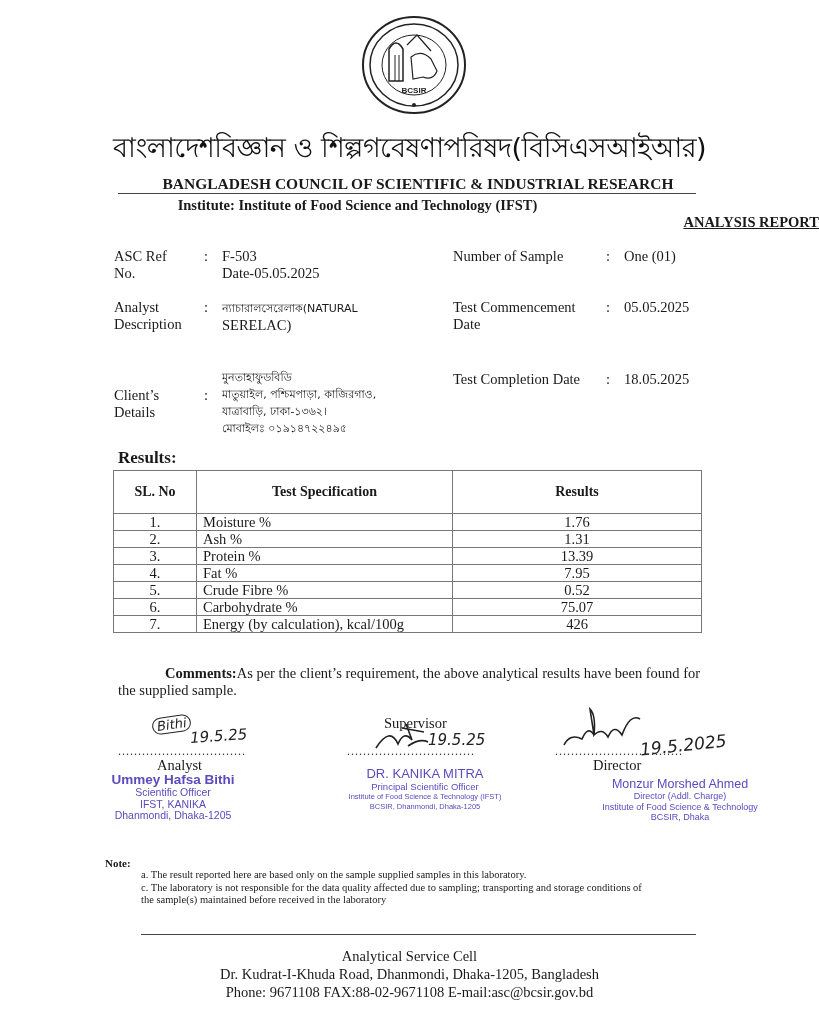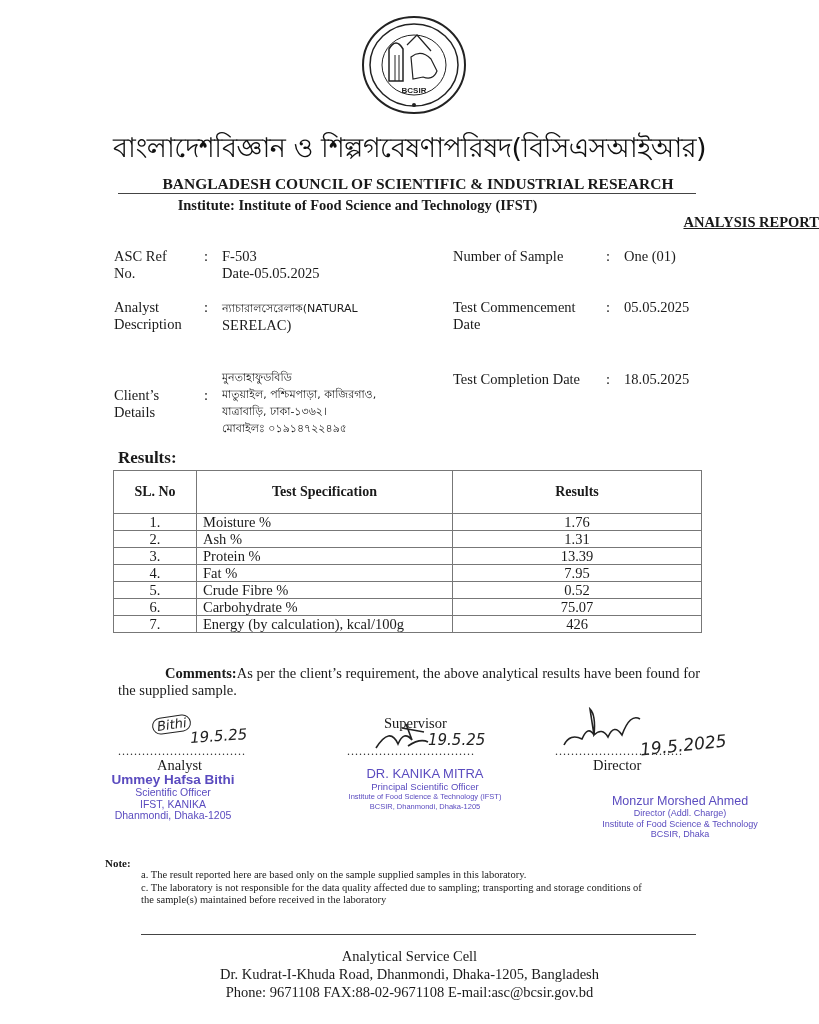--- a/index.html
+++ b/index.html
@@ -185,21 +185,21 @@
   <div style="font-size:7.5px;line-height:10px;">BCSIR, Dhanmondi, Dhaka-1205</div>
 </div>
 
 <svg class="abs" style="left:560px;top:705px;" width="90" height="50">
   <path d="M4 40 Q10 28 22 34 Q28 20 34 30 L30 4 Q36 10 34 30 Q42 22 48 32 Q54 18 62 30 Q70 8 80 14" fill="none" stroke="#222" stroke-width="1.6"></path>
 </svg>
 <div class="abs hand" style="left:640px;top:735px;font-size:17px;transform:rotate(-6deg);">19.5.2025</div>
 <div class="abs dots" style="left:555px;top:744px;">................................</div>
 <div class="abs sig" style="left:593px;top:757px;">Director</div>
 <div class="abs stamp" style="left:600px;top:777px;width:160px;">
-  <div style="font-size:12.5px;line-height:14px;margin-top:17px;">Monzur Morshed Ahmed</div>
+  <div style="font-size:12.5px;line-height:14px;">Monzur Morshed Ahmed</div>
   <div style="font-size:9px;line-height:10.5px;">Director (Addl. Charge)</div>
   <div style="font-size:9px;line-height:10.5px;">Institute of Food Science &amp; Technology</div>
   <div style="font-size:9px;line-height:10.5px;">BCSIR, Dhaka</div>
 </div>
 
 <div class="abs note-h">Note:</div>
 <div class="abs notes">
   <div>a. The result reported here are based only on the sample supplied samples in this laboratory.</div>
   <div>c. The laboratory is not responsible for the data quality affected due to sampling; transporting and storage conditions of</div>
   <div>the sample(s) maintained before received in the laboratory</div>

